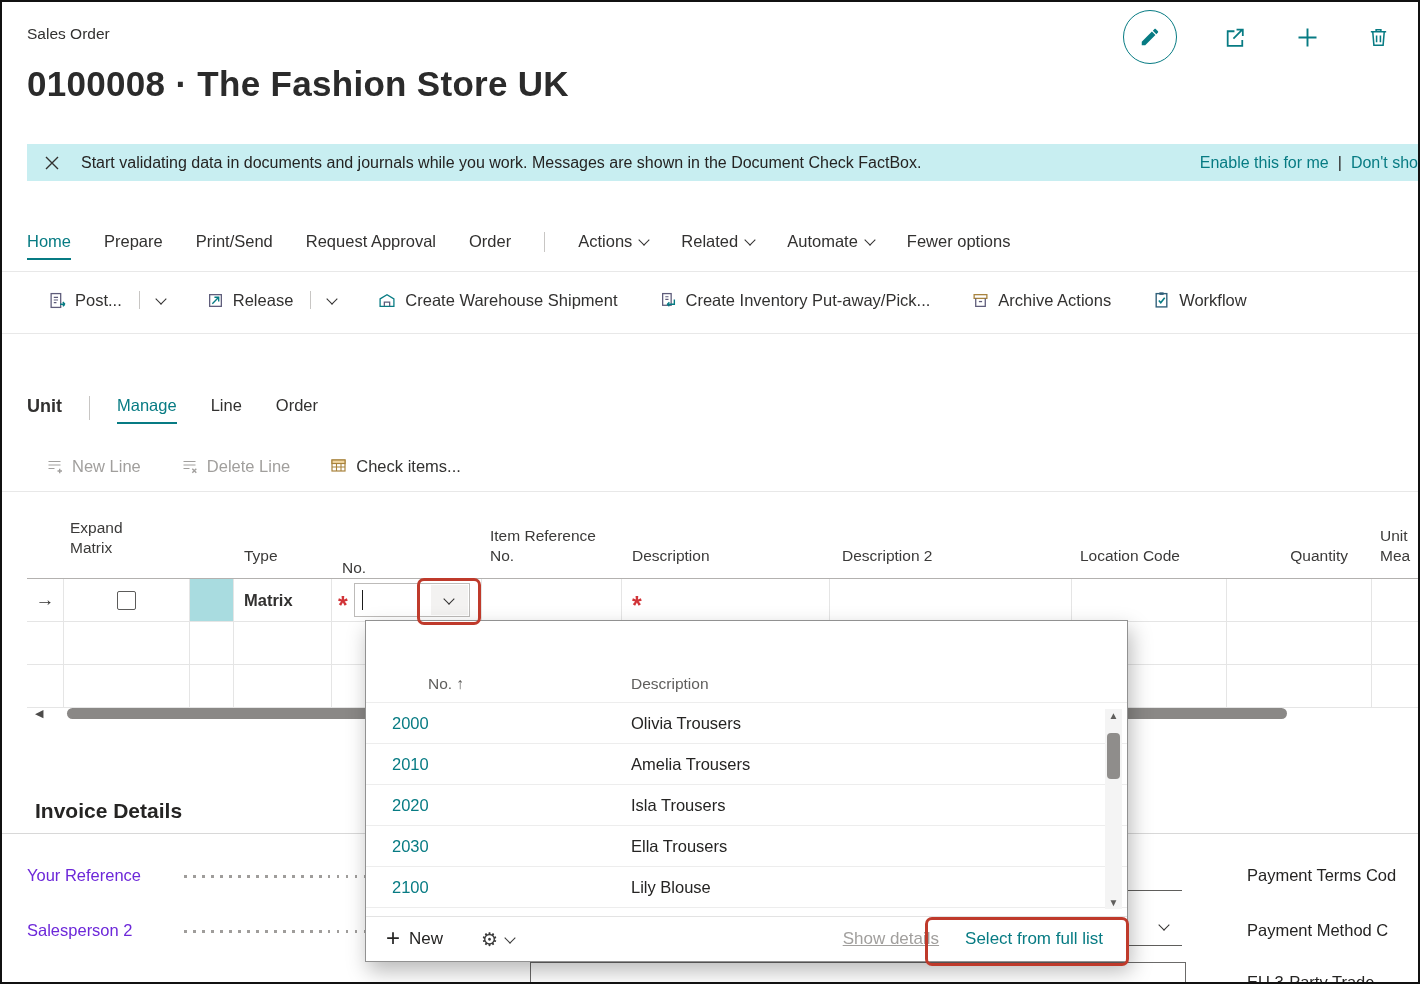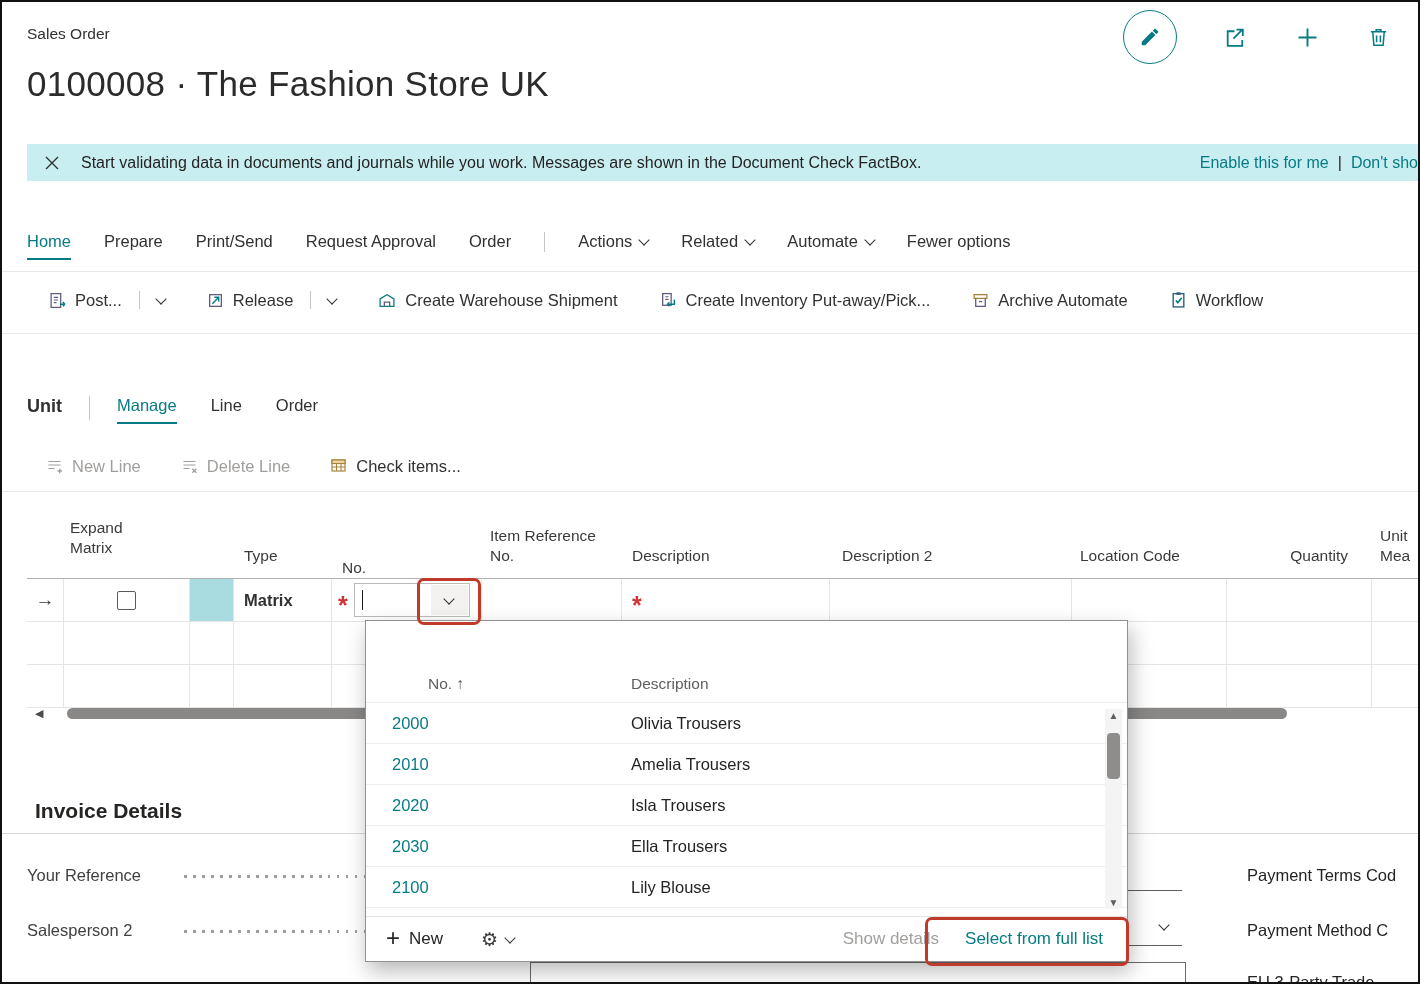--- a/index.html
+++ b/index.html
@@ -6,21 +6,21 @@
   .page{
     position:relative;width:1420px;height:984px;box-sizing:border-box;
     border:2px solid #111;background:#fff;overflow:hidden;
     font-family:"Liberation Sans","DejaVu Sans",sans-serif;color:#323130;
   }
   
   .caption{position:absolute;top:23px;left:25px;font-size:15.5px;color:#323130;}
   .top-icons{position:absolute;top:6px;right:28px;height:58px;display:flex;align-items:center;gap:46px;}
   .icon-circle{width:52px;height:52px;border:1.6px solid #077b83;border-radius:50%;display:flex;align-items:center;justify-content:center;cursor:pointer;}
   .ticon{display:flex;align-items:center;justify-content:center;cursor:pointer;}
-  .title{position:absolute;top:62px;left:25px;margin:0;font-size:35px;font-weight:400;color:#2b2b2b;letter-spacing:.3px;white-space:nowrap;}
+  .title{position:absolute;top:62px;left:25px;margin:0;font-size:35px;font-weight:700;color:#2b2b2b;letter-spacing:.3px;white-space:nowrap;}
   
   .notification{position:absolute;top:142px;left:25px;right:0;height:37px;background:#c8eef1;
     display:flex;align-items:center;font-size:16px;color:#252423;padding-left:18px;white-space:nowrap;overflow:hidden;}
   .notification .close{margin-right:22px;display:flex;cursor:pointer;}
   .notification .spacer{flex:1;}
   .nlink{color:#077b83;cursor:pointer;text-decoration:none;}
   .nsep{margin:0 9px;color:#252423;}
   
   .menu{position:absolute;top:222px;left:25px;height:36px;display:flex;align-items:stretch;gap:33px;font-size:16.5px;}
   .mitem{display:flex;align-items:center;color:#323130;cursor:pointer;text-decoration:none;border-bottom:2.5px solid transparent;box-sizing:border-box;}
@@ -68,21 +68,21 @@
   .lookup-input{position:relative;margin-left:6px;width:116px;height:34px;background:#fff;border:1px solid #bdbbb9;box-sizing:border-box;display:flex;align-items:center;cursor:text;}
   .caret{width:1.5px;height:20px;background:#1b1b1b;margin-left:7px;}
   .dd-btn{position:absolute;right:1px;top:1px;bottom:1px;width:37px;background:#f3f2f1;display:flex;align-items:center;justify-content:center;cursor:pointer;}
   .dd-btn .chev{margin:0 0 3px 0;color:#323130;}
   
   .hscroll{position:absolute;top:703px;left:25px;right:0;height:18px;}
   .harrow{position:absolute;left:8px;top:2px;font-size:11px;color:#4c4b4a;cursor:pointer;}
   .hthumb{position:absolute;left:40px;top:3px;width:1220px;height:11px;background:#8a8886;border-radius:6px;cursor:grab;}
   
   .invoice-title{position:absolute;top:789px;left:25px;margin:8px;font-size:21px;font-weight:700;color:#252423;}
-  .fld-label{position:absolute;left:25px;font-size:16.5px;color:#404040;white-space:nowrap;}
+  .fld-label{position:absolute;left:25px;font-size:16.5px;color:#6d28d9;white-space:nowrap;}
   .dots{position:absolute;left:182px;width:343px;height:2.5px;background:repeating-linear-gradient(90deg,#9f9d9b 0 2.5px,transparent 2.5px 9px);}
   .inp{position:absolute;left:530px;width:650px;height:34px;background:#fff;border-bottom:1px solid #5f5e5c;box-sizing:border-box;cursor:text;}
   .inp .chev{position:absolute;right:14px;top:12px;color:#323130;}
   .bottom-box{position:absolute;left:528px;top:960px;width:656px;height:40px;border:1.5px solid #6b6a69;background:#fff;box-sizing:border-box;cursor:text;}
   .right-label{position:absolute;left:1245px;font-size:16.5px;color:#252423;white-space:nowrap;}
   
   .lookup-panel{position:absolute;left:363px;top:618px;width:763px;height:342px;background:#fff;border:1px solid #919191;
     box-shadow:3px 9px 20px rgba(0,0,0,.28);z-index:10;box-sizing:border-box;}
   .lp-head{position:absolute;top:36px;left:0;right:0;height:46px;display:flex;align-items:flex-end;font-size:15.5px;color:#5f5e5c;border-bottom:1px solid #ededed;box-sizing:border-box;padding-bottom:9px;}
   .lp-col-no{width:265px;padding-left:62px;box-sizing:border-box;cursor:pointer;}
@@ -94,21 +94,21 @@
   .lp-vscroll{position:absolute;right:5px;top:88px;width:17px;height:200px;background:#f4f4f4;z-index:2;}
   .lp-vscroll .arr{position:absolute;left:0;right:0;text-align:center;font-size:10px;color:#5f5e5c;cursor:pointer;}
   .arr.up{top:1px;} .arr.down{bottom:1px;}
   .vthumb{position:absolute;left:2px;right:2px;top:24px;height:46px;background:#8f8d8b;border-radius:4px;cursor:grab;}
   .lp-footer{position:absolute;left:0;right:0;bottom:0;height:44px;background:#fff;border-top:1px solid #e3e3e3;display:flex;align-items:center;font-size:17px;z-index:3;}
   .lp-new{display:flex;align-items:center;gap:9px;margin-left:20px;color:#252423;cursor:pointer;}
   .lp-plus{font-size:24px;font-weight:300;line-height:0;margin-top:-2px;}
   .lp-gear{margin-left:38px;display:flex;align-items:center;gap:6px;color:#3a3a3a;cursor:pointer;font-size:19px;}
   .lp-gear .chev{margin-left:2px;color:#3a3a3a;}
   .lp-spacer{flex:1;}
-  .lp-showdetails{color:#a19f9d;margin-right:26px;cursor:pointer;}
+  .lp-showdetails{color:#a19f9d;margin-right:26px;cursor:pointer;text-decoration:underline;}
   .lp-selectfull{color:#077b83;margin-right:24px;cursor:pointer;}
   
   .redbox{position:absolute;border:3px solid #bf3a2b;border-radius:7px;z-index:30;pointer-events:none;}
   .redbox1{left:415px;top:576px;width:58px;height:41px;}
   .redbox2{left:923px;top:915px;width:198px;height:43px;}
 </style>
 </head>
 <body>
 
 <div class="page">
@@ -213,21 +213,21 @@
           <path d="M8.8 9.6 7 11.5l1.8 1.9" stroke="#077b83" stroke-width="1.2"></path>
         </svg>
       <span>Create Inventory Put-away/Pick...</span>
     </div>
     <div class="aitem">
       <svg width="17" height="17" viewBox="0 0 16 16" fill="none">
           <rect x="2" y="2.5" width="12" height="3.5" stroke="#a8833d" stroke-width="1.2"></rect>
           <path d="M3.5 6v7.5h9V6" stroke="#5e5c7a" stroke-width="1.2"></path>
           <path d="M6.5 9h3" stroke="#5e5c7a" stroke-width="1.2"></path>
         </svg>
-      <span>Archive Automate</span>
+      <span>Archive Actions</span>
     </div>
     <div class="aitem">
       <svg width="17" height="18" viewBox="0 0 16 16" fill="none">
           <rect x="3" y="2" width="10" height="12.5" stroke="#30607a" stroke-width="1.3"></rect>
           <rect x="6" y="0.8" width="4" height="2.4" fill="#30607a"></rect>
           <path d="M5.5 8.5 7.3 10.5 11 5.8" stroke="#077b83" stroke-width="1.5"></path>
         </svg>
       <span>Workflow</span>
     </div>
   </div>

